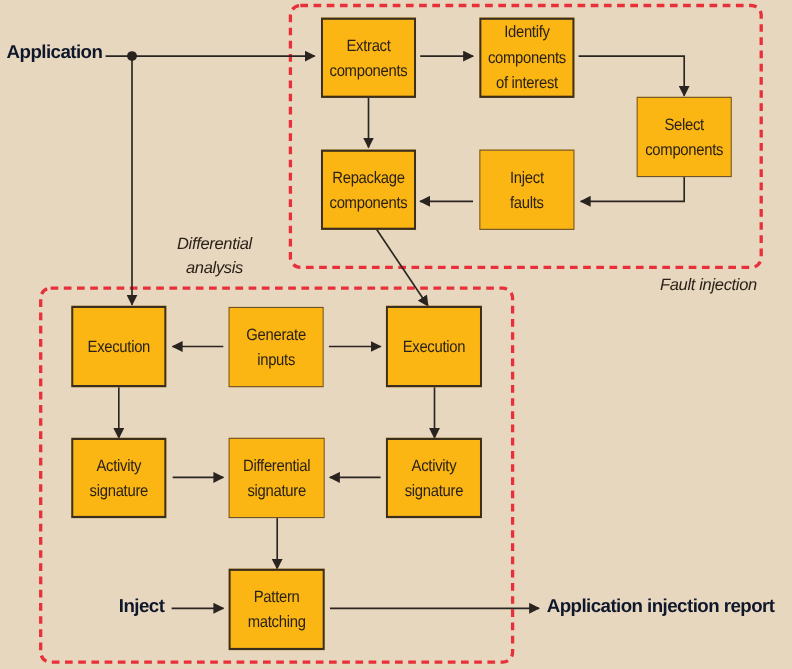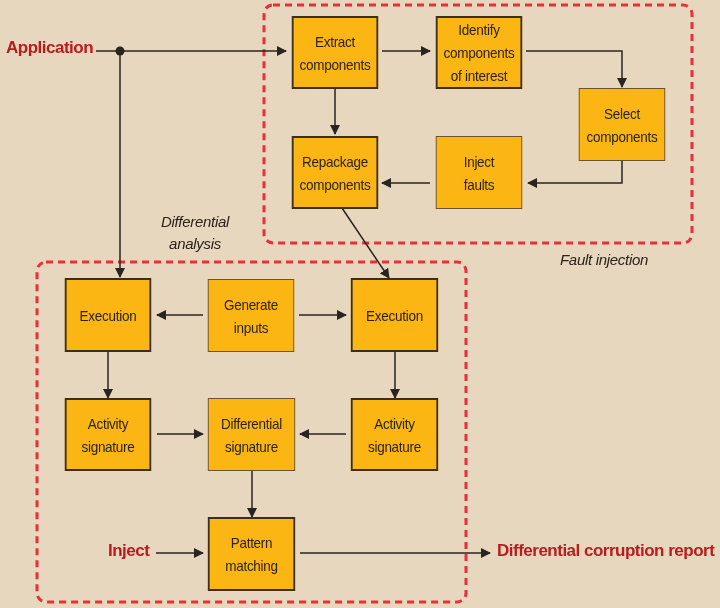--- a/index.html
+++ b/index.html
@@ -5,21 +5,21 @@
   html, body { margin: 0; padding: 0; }
   body { width: 720px; height: 608px; background: #e8d7bf; position: relative; overflow: hidden;
          font-family: "Liberation Sans", sans-serif; }
   svg { position: absolute; left: 0; top: 0; }
   .box { position: absolute; background: #fbb613; border: 2px solid #3a2e1e; box-sizing: border-box;
          display: flex; align-items: center; justify-content: center; text-align: center;
          color: #2a2218; font-size: 15px; line-height: 23px; font-family: "Liberation Sans", sans-serif;
          letter-spacing: -0.3px; transform: scaleX(0.9); transform-origin: center; }
   .box.thin { border-width: 1.5px; border-color: #6a5330; }
   .box span { white-space: pre-line; }
-  .lbl { position: absolute; color: #b91c1c; font-weight: bold; font-size: 17px; white-space: nowrap;
+  .lbl { position: absolute; color: #0f172a; font-weight: bold; font-size: 17px; white-space: nowrap;
          font-family: "Liberation Sans", sans-serif; letter-spacing: -0.5px; }
   .grp { position: absolute; color: #2a2218; font-style: italic; font-size: 15px; text-align: center;
          line-height: 22px; white-space: pre-line; font-family: "Liberation Sans", sans-serif; letter-spacing: -0.3px; }
 </style>
 </head>
 <body>
 
 <svg width="720" height="608">
   <defs>
     <marker id="ah" markerWidth="10" markerHeight="10" refX="9" refY="5" orient="auto" markerUnits="userSpaceOnUse">
@@ -61,22 +61,22 @@
     <line x1="252" y1="471" x2="252" y2="517" marker-end="url(#ah)"></line>
 
     <line x1="156" y1="553" x2="203" y2="553" marker-end="url(#ah)"></line>
 
     <line x1="300" y1="553" x2="490" y2="553" marker-end="url(#ah)"></line>
   </g>
 </svg>
 
 <div class="lbl" style="left:6px;top:38px;">Application</div>
 <div class="lbl" style="left:108px;top:541px;">Inject</div>
-<div class="lbl" style="left:497px;top:541px;">Differential corruption report</div>
-<div class="grp" style="left:560px;top:249px;">Fault injection</div>
+<div class="lbl" style="left:497px;top:541px;">Application injection report</div>
+<div class="grp" style="left:600px;top:249px;">Fault injection</div>
 <div class="grp" style="left:145px;top:211px;width:100px;">Differential
 analysis</div>
 
 <div class="box" style="left:287px;top:16px;width:96px;height:73px;">
     <span>Extract
 components</span>
   </div>
 <div class="box" style="left:431px;top:16px;width:96px;height:73px;">
     <span>Identify
 components

